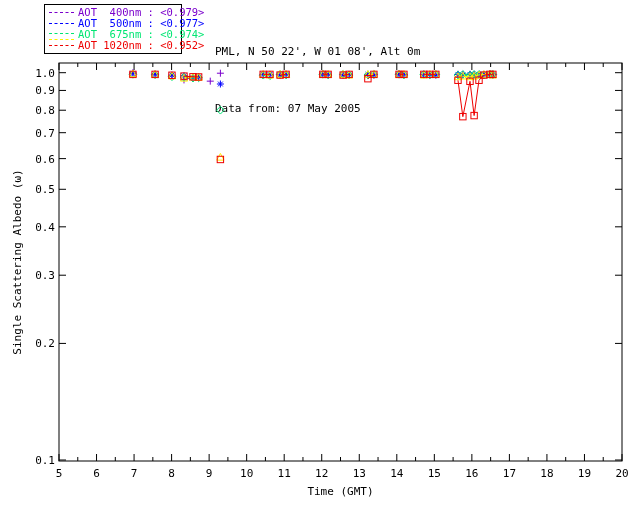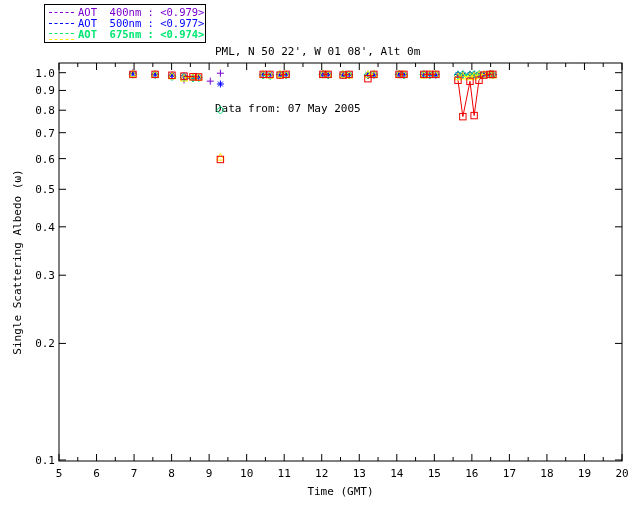--- a/index.html
+++ b/index.html
@@ -1,44 +1,47 @@
 <!DOCTYPE html>
 <html><head>
 <meta charset="utf-8">
 <style>
   html,body{margin:0;padding:0;background:#ffffff;}
   body{width:640px;height:512px;position:relative;overflow:hidden;
        font-family:"DejaVu Sans Mono","Liberation Mono",monospace;color:#000;}
   #stage{position:absolute;inset:0;width:640px;height:512px;}
   .titleblock{position:absolute;left:215px;top:4px;font-size:11px;line-height:19px;white-space:pre;}
-  .legend{position:absolute;left:44px;top:4px;width:162px;border:1px solid #000;
+  .legend{position:absolute;left:44px;top:4px;width:138px;border:1px solid #000;
           background:#fff;padding:2px 0 2px 4px;box-sizing:border-box;}
   .legend-row{font-size:10.5px;line-height:10.8px;white-space:pre;display:flex;align-items:center;}
   .legend-dash{display:inline-block;width:25px;height:0;border-top:1px dashed currentColor;
                margin-right:4px;flex:0 0 auto;}
   svg{position:absolute;left:0;top:0;}
   svg text{font-family:"DejaVu Sans Mono","Liberation Mono",monospace;font-size:11px;fill:#000;}
 </style>
 </head>
 <body>
 
 <div id="stage">
 
   <div class="legend">
     <div class="legend-row" style="color: rgb(122, 0, 204);">
       <span class="legend-dash"></span><span>AOT  400nm : &lt;0.979&gt;</span>
     </div>
     <div class="legend-row" style="color: rgb(0, 0, 255);">
       <span class="legend-dash"></span><span>AOT  500nm : &lt;0.977&gt;</span>
     </div>
-    <div class="legend-row" style="color: rgb(0, 230, 115); font-weight: bold;">
+    <div class="legend-row" style="color: rgb(0, 230, 115);">
       <span class="legend-dash"></span><span>AOT  675nm : &lt;0.974&gt;</span>
     </div>
     <div class="legend-row" style="color: rgb(255, 242, 0);">
       <span class="legend-dash"></span>
+    </div>
+    <div class="legend-row" style="color: rgb(238, 0, 0);">
+      <span class="legend-dash"></span><span>AOT 1020nm : &lt;0.952&gt;</span>
     </div>
   </div>
 
   <div class="titleblock">
     <div>PML, N 50 22', W 01 08', Alt 0m</div>
     <div>Data from: 07 May 2005</div>
   </div>
 
   <svg id="plot" width="640" height="512" viewBox="0 0 640 512">
       <g stroke="#000" stroke-width="1">

